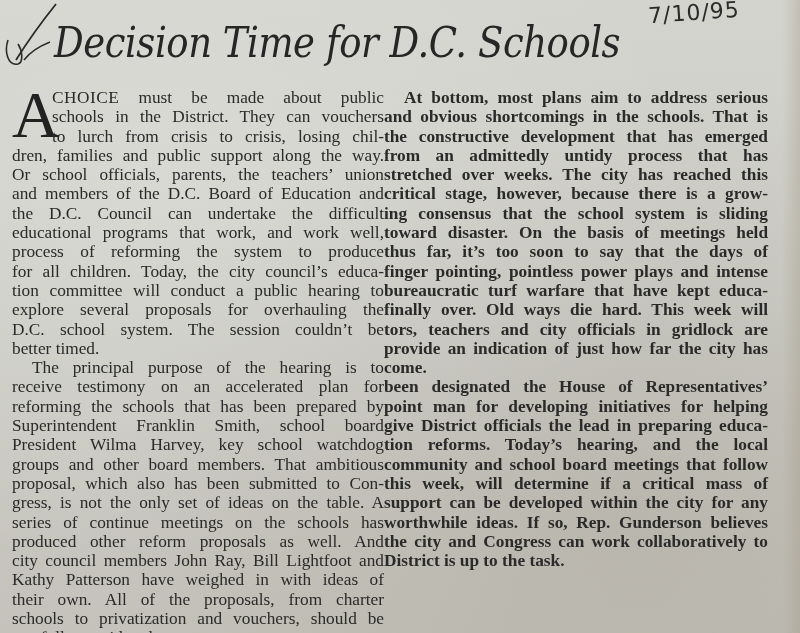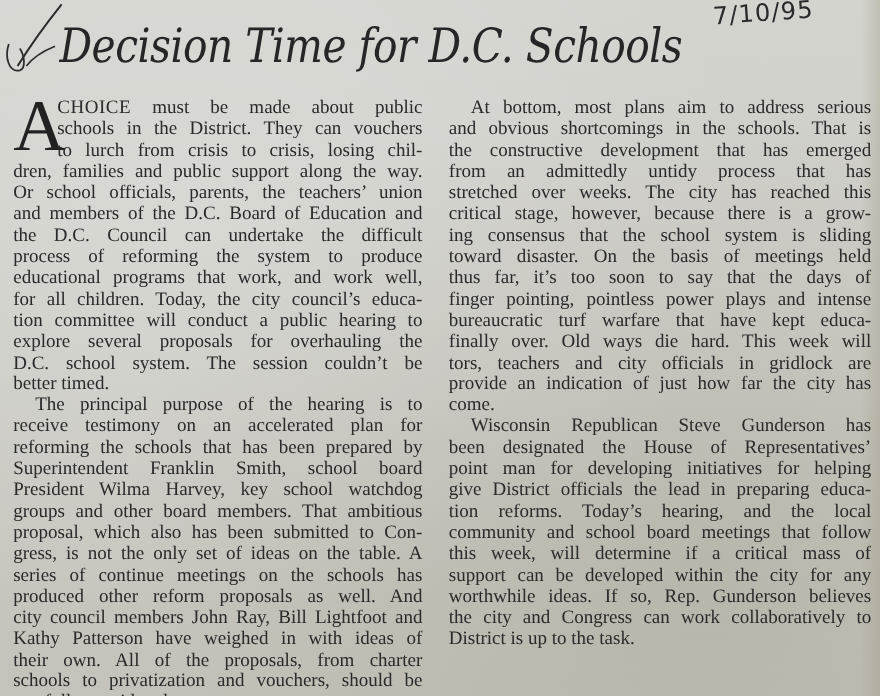--- a/index.html
+++ b/index.html
@@ -32,21 +32,21 @@
       position: absolute; left: 648px; top: 0px;
       font-family: "DejaVu Sans", sans-serif; font-size: 22px;
       color: #2a2a2a; transform: rotate(-4deg); letter-spacing: 1px;
     }
     .col {
       position: absolute; top: 88px;
       font-family: "Liberation Serif", serif; font-size: 17.3px;
       line-height: 19.3px; color: #2a2a2a;
     }
     .col-left { left: 12px; width: 372px; }
-    .col-right { left: 408px; width: 384px; }
+    .col-right { left: 384px; width: 384px; font-weight: bold; }
     .line {
       display: block; height: 19.3px; white-space: nowrap;
       text-align: justify; text-align-last: justify; overflow: visible;
     }
     .line.last { text-align-last: left; }
     .line.indent { padding-left: 20px; }
     .drop-line { padding-left: 40px; }
     .dropcap {
       position: absolute; left: 12px; top: 89px;
       font-family: "Liberation Serif", serif; font-size: 66px;
@@ -73,22 +73,22 @@
 <div class="dropcap">A</div>
 
 <div class="col col-left">
   <span class="line drop-line"><span class="lead-word">CHOICE</span> <span>must be made about public</span></span>
   <span class="line drop-line">schools in the District. They can vouchers</span>
   <span class="line drop-line">to lurch from crisis to crisis, losing chil-</span>
   <span class="line">dren, families and public support along the way.</span>
   <span class="line">Or school officials, parents, the teachers’ union</span>
   <span class="line">and members of the D.C. Board of Education and</span>
   <span class="line">the D.C. Council can undertake the difficult</span>
+  <span class="line">educational programs that work, and work well,</span>
   <span class="line">process of reforming the system to produce</span>
-  <span class="line">educational programs that work, and work well,</span>
   <span class="line">for all children. Today, the city council’s educa-</span>
   <span class="line">tion committee will conduct a public hearing to</span>
   <span class="line">explore several proposals for overhauling the</span>
   <span class="line">D.C. school system. The session couldn’t be</span>
   <span class="line last">better timed.</span>
   <span class="line indent">The principal purpose of the hearing is to</span>
   <span class="line">receive testimony on an accelerated plan for</span>
   <span class="line">reforming the schools that has been prepared by</span>
   <span class="line">Superintendent Franklin Smith, school board</span>
   <span class="line">President Wilma Harvey, key school watchdog</span>
@@ -113,21 +113,20 @@
   <span class="line">critical stage, however, because there is a grow-</span>
   <span class="line">ing consensus that the school system is sliding</span>
   <span class="line">toward disaster. On the basis of meetings held</span>
   <span class="line">thus far, it’s too soon to say that the days of</span>
   <span class="line">finger pointing, pointless power plays and intense</span>
   <span class="line">bureaucratic turf warfare that have kept educa-</span>
   <span class="line">finally over. Old ways die hard. This week will</span>
   <span class="line">tors, teachers and city officials in gridlock are</span>
   <span class="line">provide an indication of just how far the city has</span>
   <span class="line last">come.</span>
-  <span class="line indent">Wisconsin Republican Steve Gunderson has</span>
   <span class="line">been designated the House of Representatives’</span>
   <span class="line">point man for developing initiatives for helping</span>
   <span class="line">give District officials the lead in preparing educa-</span>
   <span class="line">tion reforms. Today’s hearing, and the local</span>
   <span class="line">community and school board meetings that follow</span>
   <span class="line">this week, will determine if a critical mass of</span>
   <span class="line">support can be developed within the city for any</span>
   <span class="line">worthwhile ideas. If so, Rep. Gunderson believes</span>
   <span class="line">the city and Congress can work collaboratively to</span>
   <span class="line last">District is up to the task.</span>

